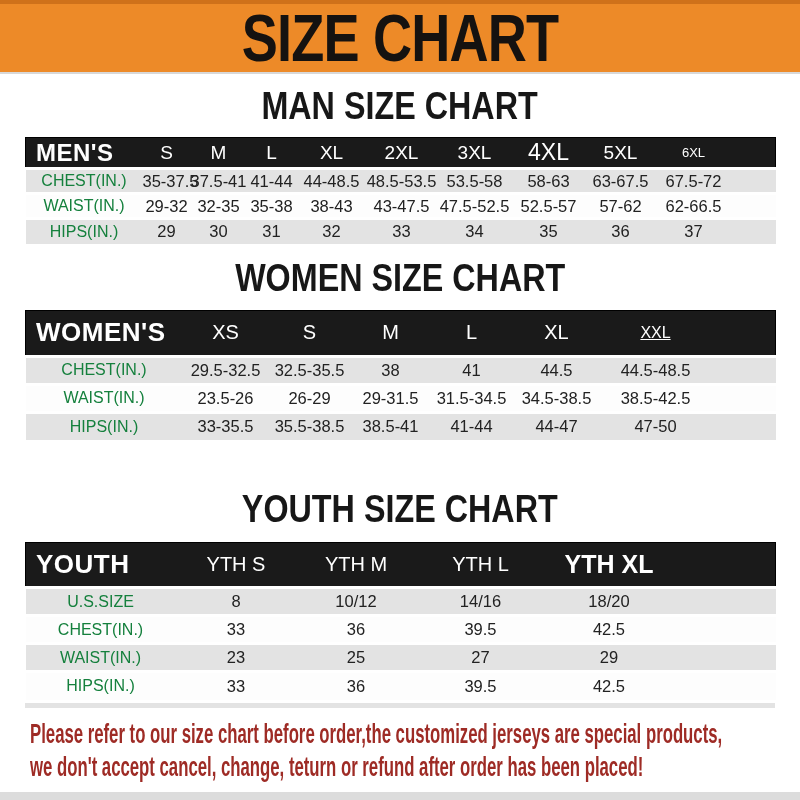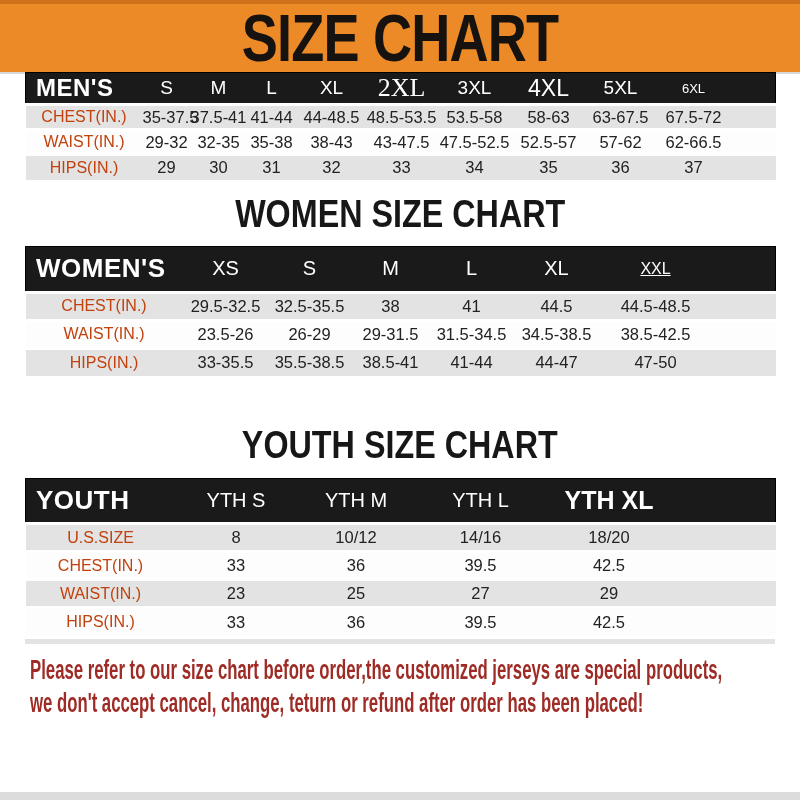--- a/index.html
+++ b/index.html
@@ -80,21 +80,21 @@
   table.sz-table tbody tr.row-gray  { background: var(--row-stripe, #E3E3E3); }
   table.sz-table tbody tr.row-white { background: #fdfdfd; }
   table.sz-table td {
     text-align: center;
     font-size: 16.5px;
     color: #222;
     white-space: nowrap;
     padding: 0;
     overflow: visible;
   }
-  table.sz-table td.rlabel { font-size: 16px; color: #c2410c; }
+  table.sz-table td.rlabel { font-size: 16px; color: #15803d; }
   .table-end-strip {
     width: 750px; height: 5px; margin: 3px auto 0;
     background: var(--row-stripe, #E3E3E3);
   }
 
   
   .notice {
     margin: 10px 0 0 30px;
     color: var(--notice-color, #9E2B25);
     font-size: 27px;
@@ -116,20 +116,21 @@
 </head>
 <body style="--banner-bg: #ED8A28; --header-bar: #1A1A1A; --row-stripe: #E3E3E3; --notice-color: #9E2B25;">
 
 <div class="page">
 
   <header class="banner">
     <div class="banner-title">SIZE CHART</div>
   </header>
 
   <section class="chart-section s0">
+    <h2 class="heading"><span class="squeeze">MAN SIZE CHART</span></h2>
     <div class="table-host">
         <table class="sz-table">
           <colgroup>
             <col style="width: 117px;">
             <col style="width: 48px;">
             <col style="width: 56px;">
             <col style="width: 50px;">
             <col style="width: 70px;">
             <col style="width: 70px;">
             <col style="width: 76px;">
@@ -138,21 +139,21 @@
             <col style="width: 74px;">
             <col style="width: 45px;">
           </colgroup>
           <thead>
             <tr style="height: 31px; padding-left: 44px;">
               <th class="hlabel" style="font-size: 24px;">MEN'S</th>
               <th style="font-size: 19px;">S</th>
               <th style="font-size: 19px;">M</th>
               <th style="font-size: 19px;">L</th>
               <th style="font-size: 19px;">XL</th>
-              <th style="font-size: 26px; font-family: Liberation Serif, serif;">2XL</th>
+              <th style="font-size: 19px;">2XL</th>
               <th style="font-size: 19px;">3XL</th>
               <th style="font-size: 23px;">4XL</th>
               <th style="font-size: 19px;">5XL</th>
               <th style="font-size: 13px;">6XL</th>
               <th></th>
             </tr>
           </thead>
           <tbody>
             <tr class="row-gray" style="height: 25px;">
               <td class="rlabel">CHEST(IN.)</td>

